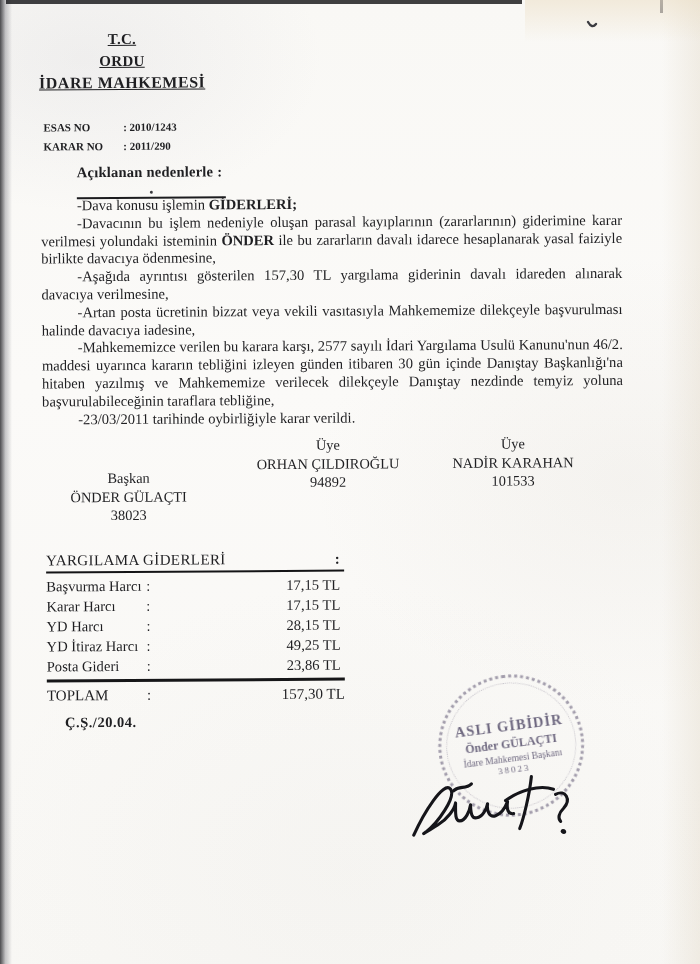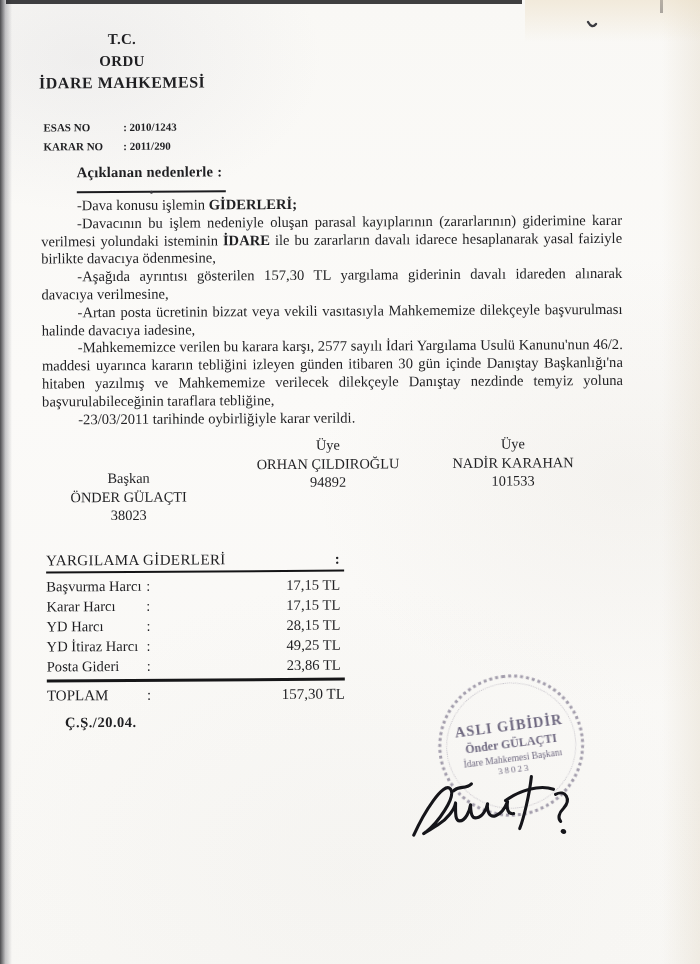--- a/index.html
+++ b/index.html
@@ -25,28 +25,28 @@
   .edge-right{position:absolute;right:0;top:0;width:38px;height:100%;
     background:linear-gradient(to left, rgba(214,200,176,0.26), transparent);}
   .warm-patch{position:absolute;right:0;top:0;width:175px;height:42px;
     background:linear-gradient(to bottom, rgba(233,217,187,0.45), transparent);}
   .ink-speck{position:absolute;left:151px;top:190px;width:3px;height:3px;border-radius:50%;background:#3a3a3e;}
 
   .content{position:absolute;inset:0;transform:rotate(-0.35deg);transform-origin:40% 40%;}
 
   
   .court-header{position:absolute;left:28px;top:28px;width:192px;text-align:center;
-    font-weight:bold;font-size:15px;line-height:21.5px;letter-spacing:0.3px;}
+    font-weight:bold;font-size:15px;line-height:21.5px;letter-spacing:0.3px;text-decoration:underline;}
   .court-header .l3{font-size:16px;letter-spacing:0.5px;}
 
   .case-numbers{position:absolute;left:45px;top:117px;font-weight:bold;font-size:11px;line-height:18.5px;}
   .case-numbers .lbl{display:inline-block;width:77px;}
 
   .section-heading{position:absolute;left:78px;top:163px;font-weight:bold;font-size:14.6px;
-    border-bottom:2px solid #1c1c1f;padding:0 4px 10px 0;letter-spacing:0.2px;}
+    border-bottom:2px solid #1c1c1f;padding:0 4px 16px 0;letter-spacing:0.2px;}
 
   
   .body-text{position:absolute;left:42px;top:196px;width:581px;font-size:14.6px;line-height:17.8px;
     text-align:justify;}
   .body-text p{margin:0;text-indent:36px;}
   .body-text .b{font-weight:bold;}
 
   
   .sig-block{position:absolute;left:0;top:436px;width:700px;height:60px;font-size:14.4px;line-height:18.5px;}
   .sig-col{position:absolute;text-align:center;}
@@ -117,21 +117,21 @@
         <span class="lbl">KARAR NO</span>
         <span>: 2011/290</span>
       </div>
     </div>
 
     <div class="section-heading">Açıklanan nedenlerle :</div>
     <div class="ink-speck"></div>
 
     <div class="body-text">
       <p><span>-Dava konusu işlemin </span><span class="b">GİDERLERİ;</span></p>
-      <p><span>-Davacının bu işlem nedeniyle oluşan parasal kayıplarının (zararlarının) giderimine karar verilmesi yolundaki isteminin </span><span class="b">İDARE</span><span> ile bu zararların davalı idarece hesaplanarak yasal faiziyle birlikte davacıya ödenmesine,</span></p>
+      <p><span>-Davacının bu işlem nedeniyle oluşan parasal kayıplarının (zararlarının) giderimine karar verilmesi yolundaki isteminin </span><span class="b">ÖNDER</span><span> ile bu zararların davalı idarece hesaplanarak yasal faiziyle birlikte davacıya ödenmesine,</span></p>
       <p>-Aşağıda ayrıntısı gösterilen 157,30 TL yargılama giderinin davalı idareden alınarak davacıya verilmesine,</p>
       <p>-Artan posta ücretinin bizzat veya vekili vasıtasıyla Mahkememize dilekçeyle başvurulması halinde davacıya iadesine,</p>
       <p>-Mahkememizce verilen bu karara karşı, 2577 sayılı İdari Yargılama Usulü Kanunu'nun 46/2. maddesi uyarınca kararın tebliğini izleyen günden itibaren 30 gün içinde Danıştay Başkanlığı'na hitaben yazılmış ve Mahkememize verilecek dilekçeyle Danıştay nezdinde temyiz yoluna başvurulabileceğinin taraflara tebliğine,</p>
       <p>-23/03/2011 tarihinde oybirliğiyle  karar verildi.</p>
     </div>
 
     <div class="sig-block">
       <div class="sig-col c1">
         <div>Başkan</div>
         <div>ÖNDER GÜLAÇTI</div>

